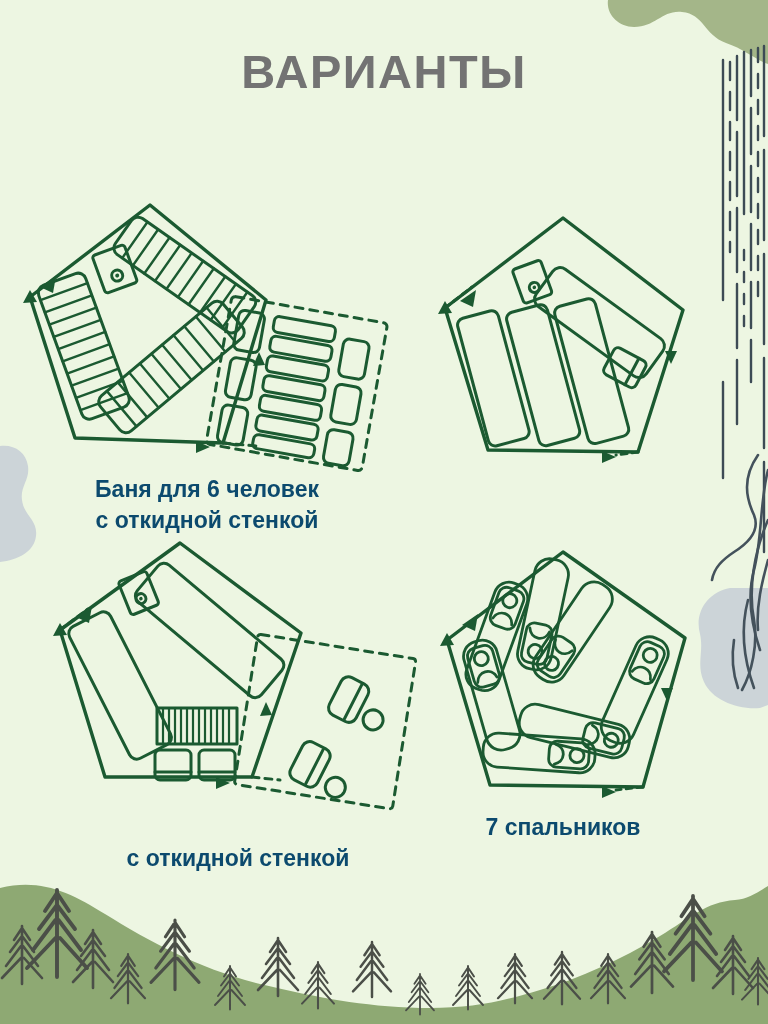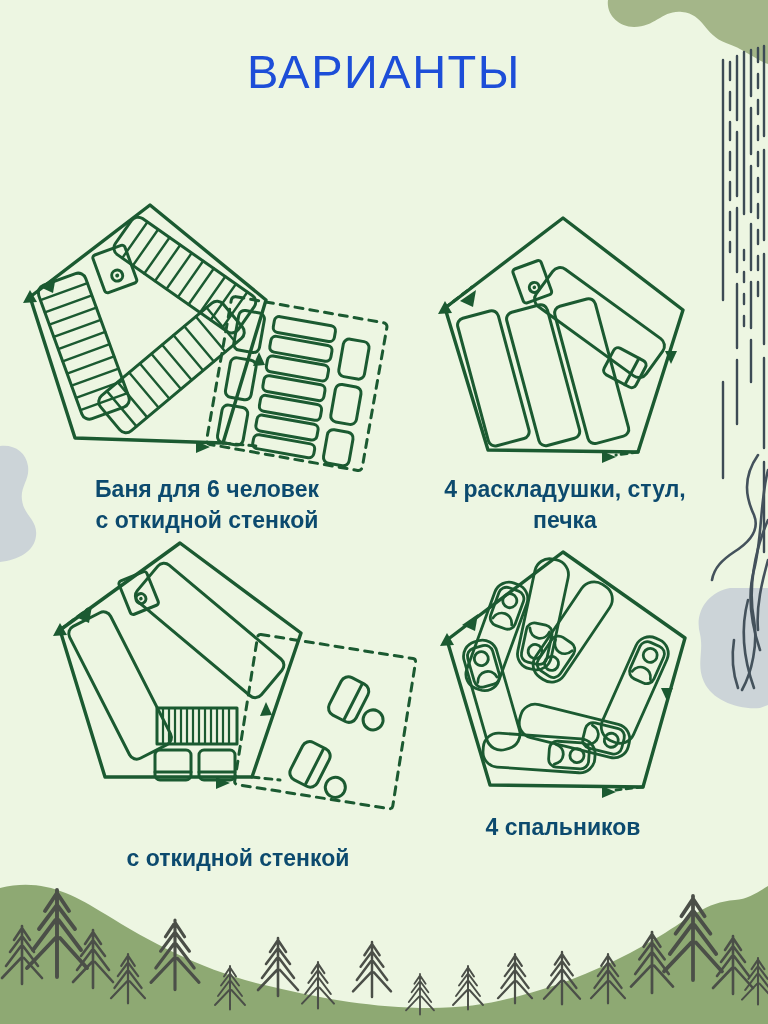--- a/index.html
+++ b/index.html
@@ -3,21 +3,21 @@
 <meta charset="utf-8">
 <style>
   html,body{margin:0;padding:0;background:#888;}
   #canvas{
     position:relative;width:768px;height:1024px;margin:0 auto;
     background:#edf6e2;overflow:hidden;
     font-family:"Liberation Sans",sans-serif;
   }
   .title{
     position:absolute;top:44px;left:0;right:0;
-    text-align:center;color:#1d4ed8;font-weight:400;
+    text-align:center;color:#737373;font-weight:700;
     font-size:47px;line-height:56px;letter-spacing:1.5px;
   }
   .caption{
     position:absolute;text-align:center;color:#0c4a6e;
     font-weight:700;font-size:23px;line-height:31px;
   }
   #cap1{left:22px;width:370px;top:474px;}
   #cap2{left:410px;width:310px;top:474px;}
   #cap3{left:53px;width:370px;top:812px;}
   #cap4{left:408px;width:310px;top:812px;}
@@ -251,30 +251,26 @@
         <path d="M237,161 L231,148 L243,148 Z"></path>
         <path d="M17,93 L10,106 L24,105 Z"></path>
       </g>
     </g>
   </svg>
 
   <div id="cap1" class="caption">
     <span>Баня для 6 человек</span><br>
     <span>с откидной стенкой</span>
   </div>
-  <div id="cap2" class="caption">
-    <span>4 раскладушки, стул,</span><br>
-    <span>печка</span>
-  </div>
   <div id="cap3" class="caption">
     <br>
     <span>с откидной стенкой</span>
   </div>
   <div id="cap4" class="caption">
-    <span>4 спальников</span><br>
+    <span>7 спальников</span><br>
     <span></span>
   </div>
 
   <svg id="forest" class="decor" width="768" height="150" viewBox="0 0 768 150">
     <defs>
       <g id="pine">
         <path d="M0,58 L0,0 M0,2 L-8,14 M0,2 L8,14 M0,10 L-12,26 M0,10 L12,26 M-1,20 L-16,40 M1,20 L16,40 M-1,32 L-20,52 M2,32 L20,52"></path>
       </g>
     </defs>
     <path fill="#8ea973" d="M0,14 C40,4 70,18 105,40 C150,68 200,95 260,110 C320,124 360,132 420,134 C470,135 500,128 540,116 C580,104 620,86 660,62 C690,44 706,28 735,26 C748,25 758,18 768,12 L768,150 L0,150 Z"></path>

